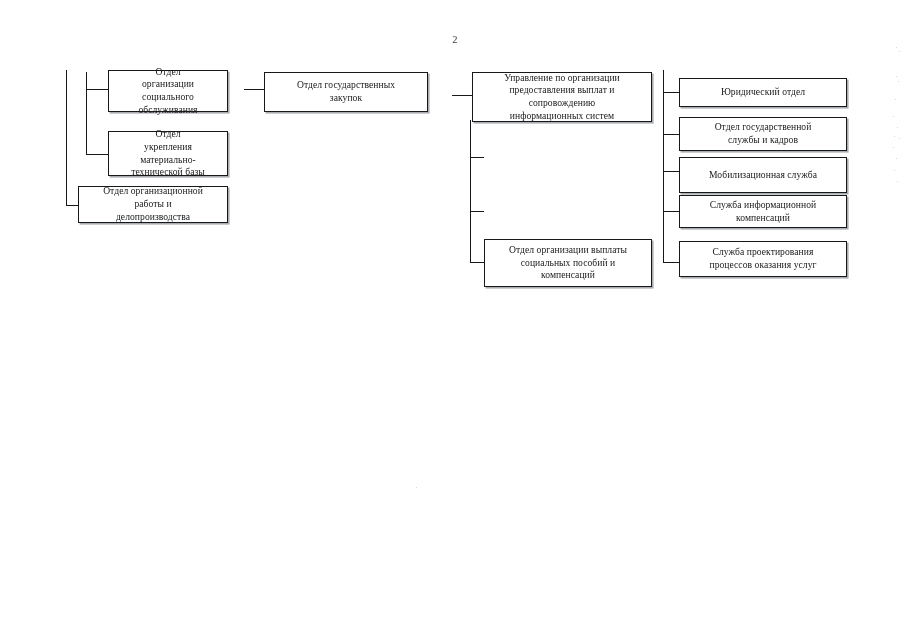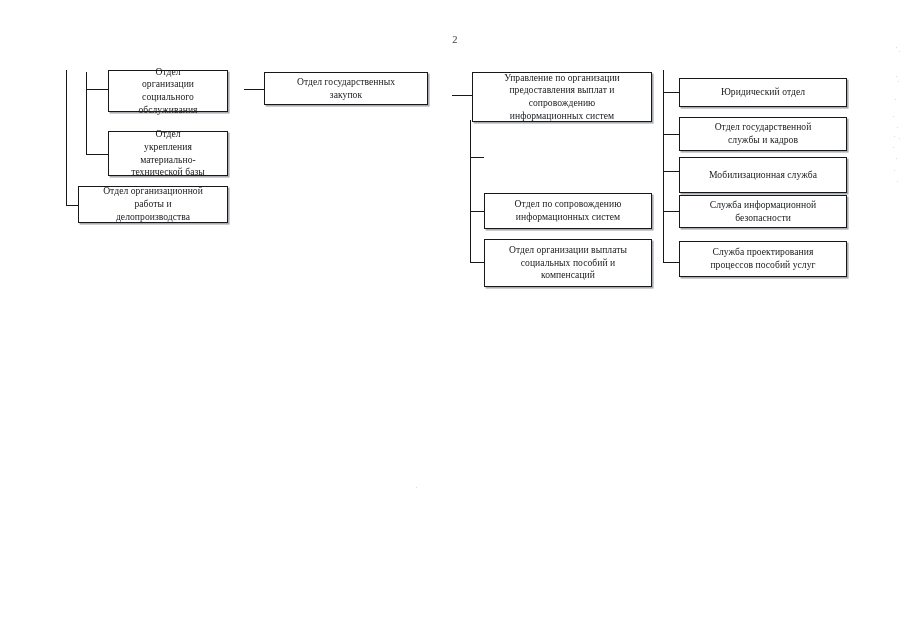--- a/index.html
+++ b/index.html
@@ -92,39 +92,36 @@
 
   <div class="node" style="left:78px; top:186px; width:150px; height:37px;">
     <span>Отдел организационной работы и делопроизводства</span>
   </div>
 
   <div class="node" style="left:108px; top:131px; width:120px; height:45px;">
     <span>Отдел укрепления материально-технической базы</span>
   </div>
 
   <div class="conn h" style="left:244px; top:89px; width:20px;"></div>
-  <div class="node" style="left:264px; top:72px; width:164px; height:33px;">
+  <div class="node" style="left:264px; top:72px; width:164px; height:40px;">
     <span>Отдел государственных закупок</span>
   </div>
 
   <div class="conn h" style="left:452px; top:95px; width:20px;"></div>
 
   <div class="conn v" style="left:470px; top:120px; height:142px;"></div>
   <div class="conn h" style="left:470px; top:157px; width:14px;"></div>
   <div class="conn h" style="left:470px; top:211px; width:14px;"></div>
   <div class="conn h" style="left:470px; top:262px; width:14px;"></div>
 
   <div class="node" style="left:472px; top:72px; width:180px; height:50px;">
     <span>Управление по организации предоставления выплат и сопровождению информационных систем</span>
   </div>
 
 
-  <div class="node" style="left:484px; top:193px; width:168px; height:36px;">
-    <span>Отдел по сопровождению информационных систем</span>
-  </div>
 
   <div class="node" style="left:484px; top:239px; width:168px; height:48px;text-align:center;">
     <span>Отдел организации выплаты социальных пособий и компенсаций</span>
   </div>
 
   <div class="conn v" style="left:663px; top:70px; height:192px;"></div>
   <div class="conn h" style="left:663px; top:92px; width:16px;"></div>
   <div class="conn h" style="left:663px; top:134px; width:16px;"></div>
   <div class="conn h" style="left:663px; top:171px; width:16px;"></div>
   <div class="conn h" style="left:663px; top:211px; width:16px;"></div>
@@ -136,25 +133,25 @@
 
   <div class="node" style="left:679px; top:117px; width:168px; height:34px;">
     <span>Отдел государственной службы и кадров</span>
   </div>
 
   <div class="node" style="left:679px; top:157px; width:168px; height:36px;">
     <span>Мобилизационная служба</span>
   </div>
 
   <div class="node" style="left:679px; top:195px; width:168px; height:33px;">
-    <span>Служба информационной безопасности</span>
+    <span>Служба информационной компенсаций</span>
   </div>
 
   <div class="node" style="left:679px; top:241px; width:168px; height:36px;">
-    <span>Служба проектирования процессов пособий услуг</span>
+    <span>Служба проектирования процессов оказания услуг</span>
   </div>
 
   <div class="speck" style="left:896px; top:47px;"></div>
   <div class="speck" style="left:899px; top:51px;"></div>
   <div class="speck" style="left:896px; top:76px;"></div>
   <div class="speck" style="left:898px; top:81px;"></div>
   <div class="speck" style="left:895px; top:99px;"></div>
   <div class="speck" style="left:893px; top:116px;"></div>
   <div class="speck" style="left:897px; top:127px;"></div>
   <div class="speck" style="left:894px; top:136px;"></div>

